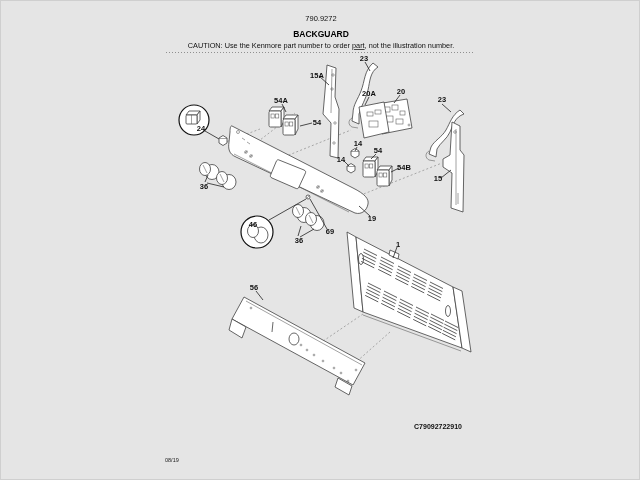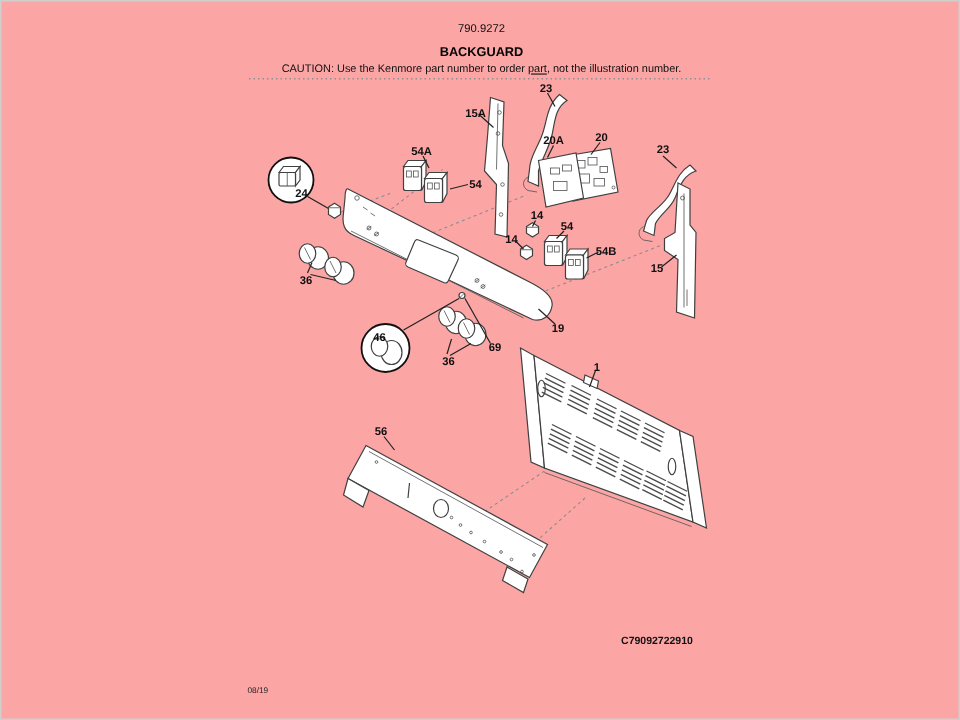--- a/index.html
+++ b/index.html
@@ -1,17 +1,17 @@
 <!DOCTYPE html>
 <html><head>
 <meta charset="utf-8">
 <style>
   html,body{margin:0;padding:0;background:#fff;}
   #page{
-    position:relative;width:638px;height:478px;background:#fca5a5;
+    position:relative;width:638px;height:478px;background:#e5e5e5;
     border:1px solid #cfcfcf;overflow:hidden;
     font-family:"Liberation Sans", sans-serif;
   }
   svg{position:absolute;left:0;top:0;}
   .ln{stroke:#404040;stroke-width:.8;fill:none;}
   .fillw{fill:#ffffff;}
   .thin{stroke:#555;stroke-width:.55;fill:none;}
   .dot{stroke:#8a8a8a;stroke-width:.7;fill:none;stroke-dasharray:2 2.2;}
   .leader{stroke:#222;stroke-width:.8;fill:none;}
   .balloon{stroke:#111;stroke-width:1.2;fill:#fff;}

